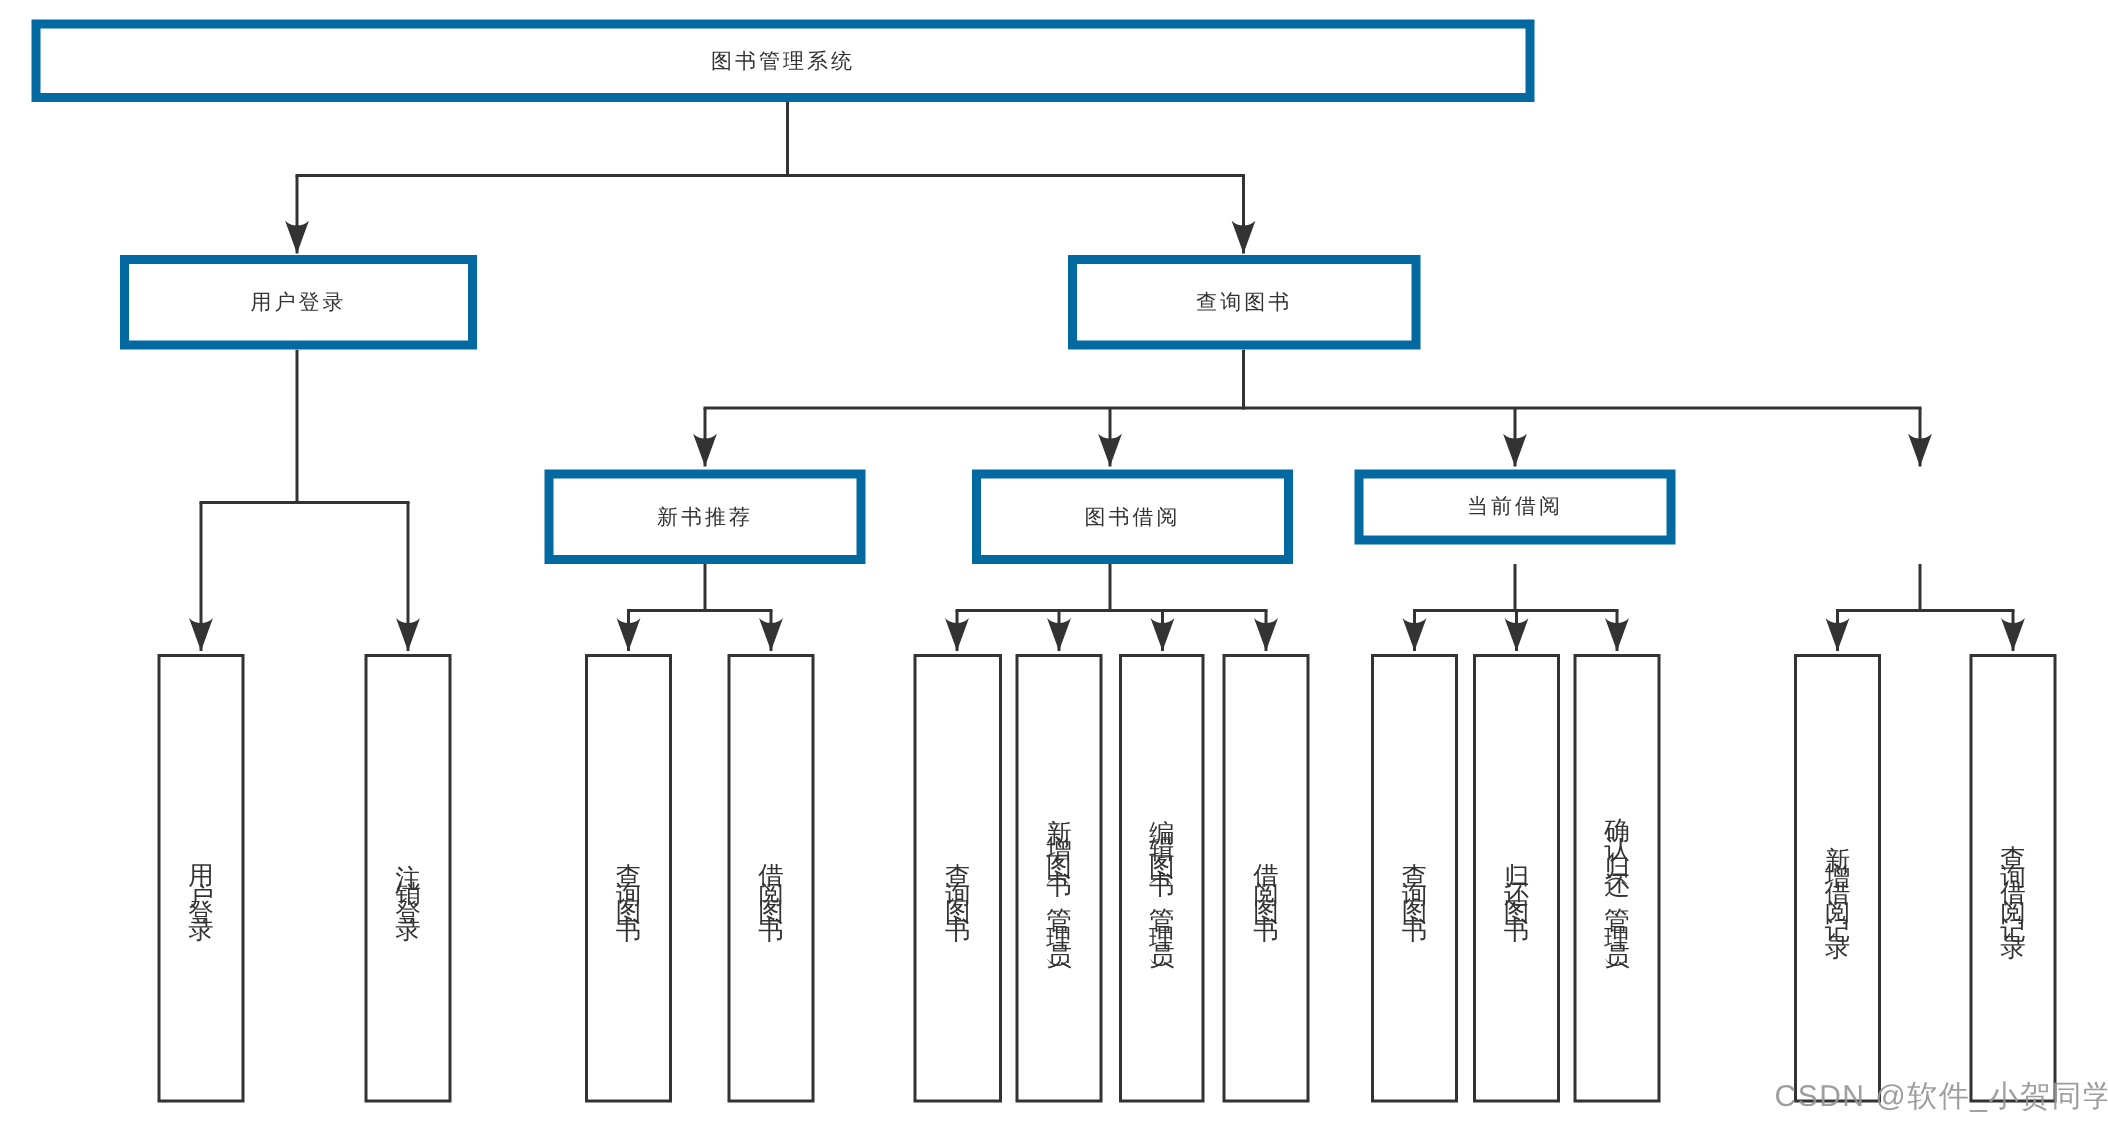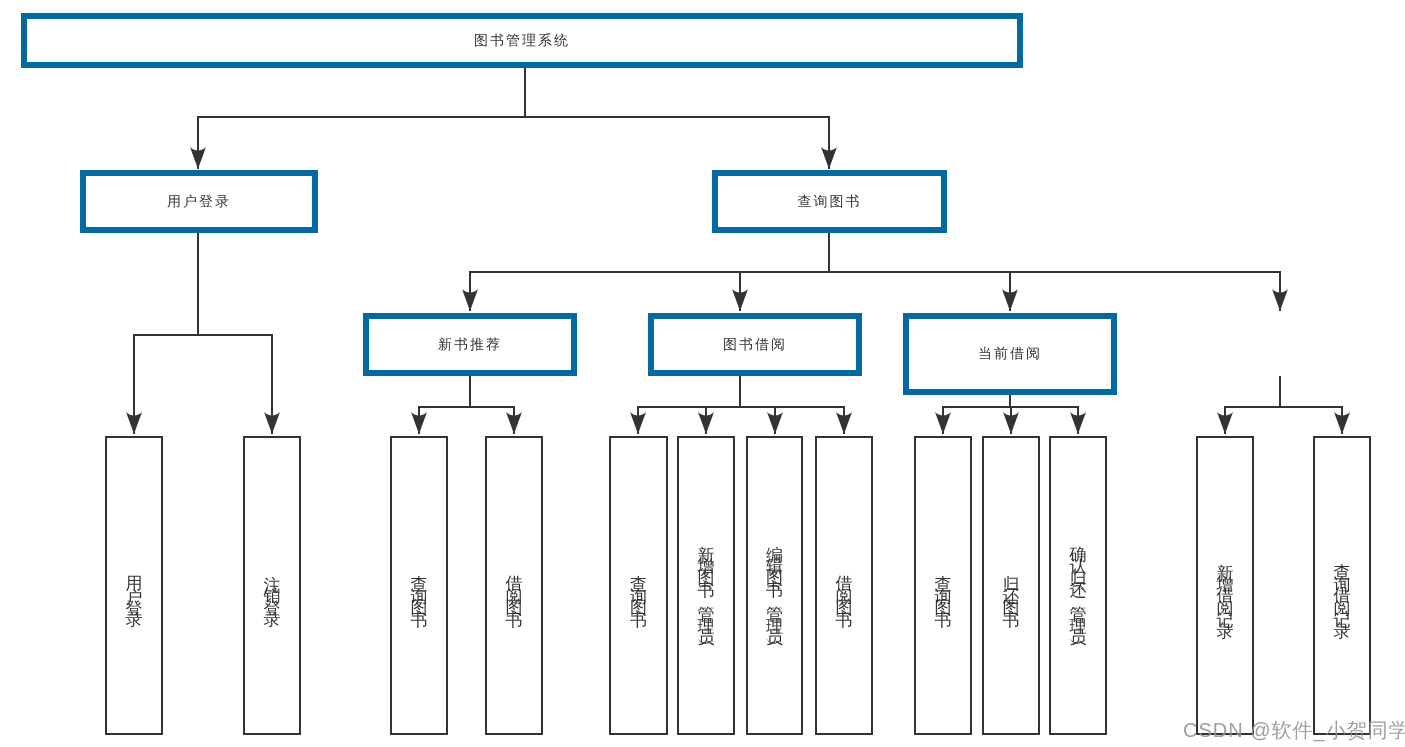--- a/index.html
+++ b/index.html
@@ -118,21 +118,21 @@
     <line x1="1342" y1="407" x2="1342" y2="434" marker-end="url(#arw)"></line>
   </svg>
 
   <div class="hbox" style="left:21px; top:13px; width:1002px; height:55px;">图书管理系统</div>
 
   <div class="hbox" style="left:80px; top:170px; width:238px; height:63px;">用户登录</div>
   <div class="hbox" style="left:712px; top:170px; width:235px; height:63px;">查询图书</div>
 
   <div class="hbox" style="left:363px; top:313px; width:214px; height:63px;">新书推荐</div>
   <div class="hbox" style="left:648px; top:313px; width:214px; height:63px;">图书借阅</div>
-  <div class="hbox" style="left:903px; top:313px; width:214px; height:82px;">当前借阅</div>
+  <div class="hbox" style="left:903px; top:313px; width:214px; height:50px;">当前借阅</div>
 
   <div class="vbox" style="left:105px;">用户登录</div>
   <div class="vbox" style="left:243px;">注销登录</div>
 
   <div class="vbox" style="left:390px;">查询图书</div>
   <div class="vbox" style="left:485px;">借阅图书</div>
 
   <div class="vbox" style="left:609px; width:59px;">查询图书</div>
   <div class="vbox" style="left:677px;">新增图书（管理员）</div>
   <div class="vbox" style="left:746px; width:57px;">编辑图书（管理员）</div>

